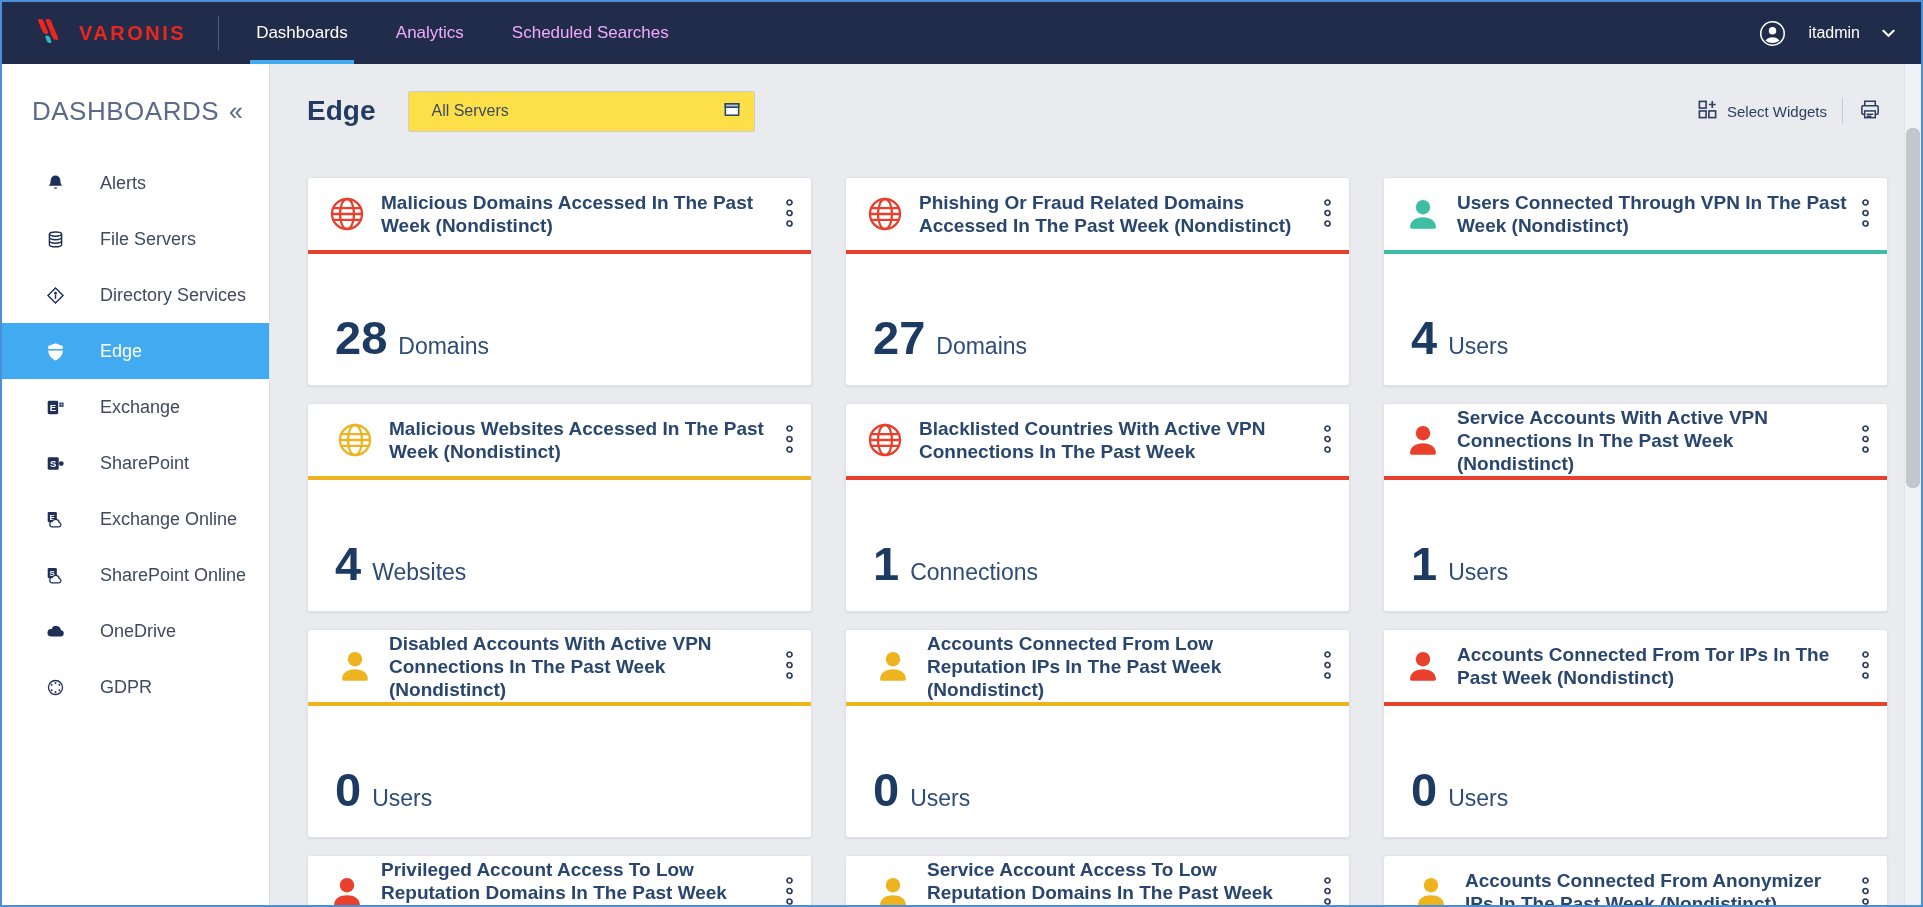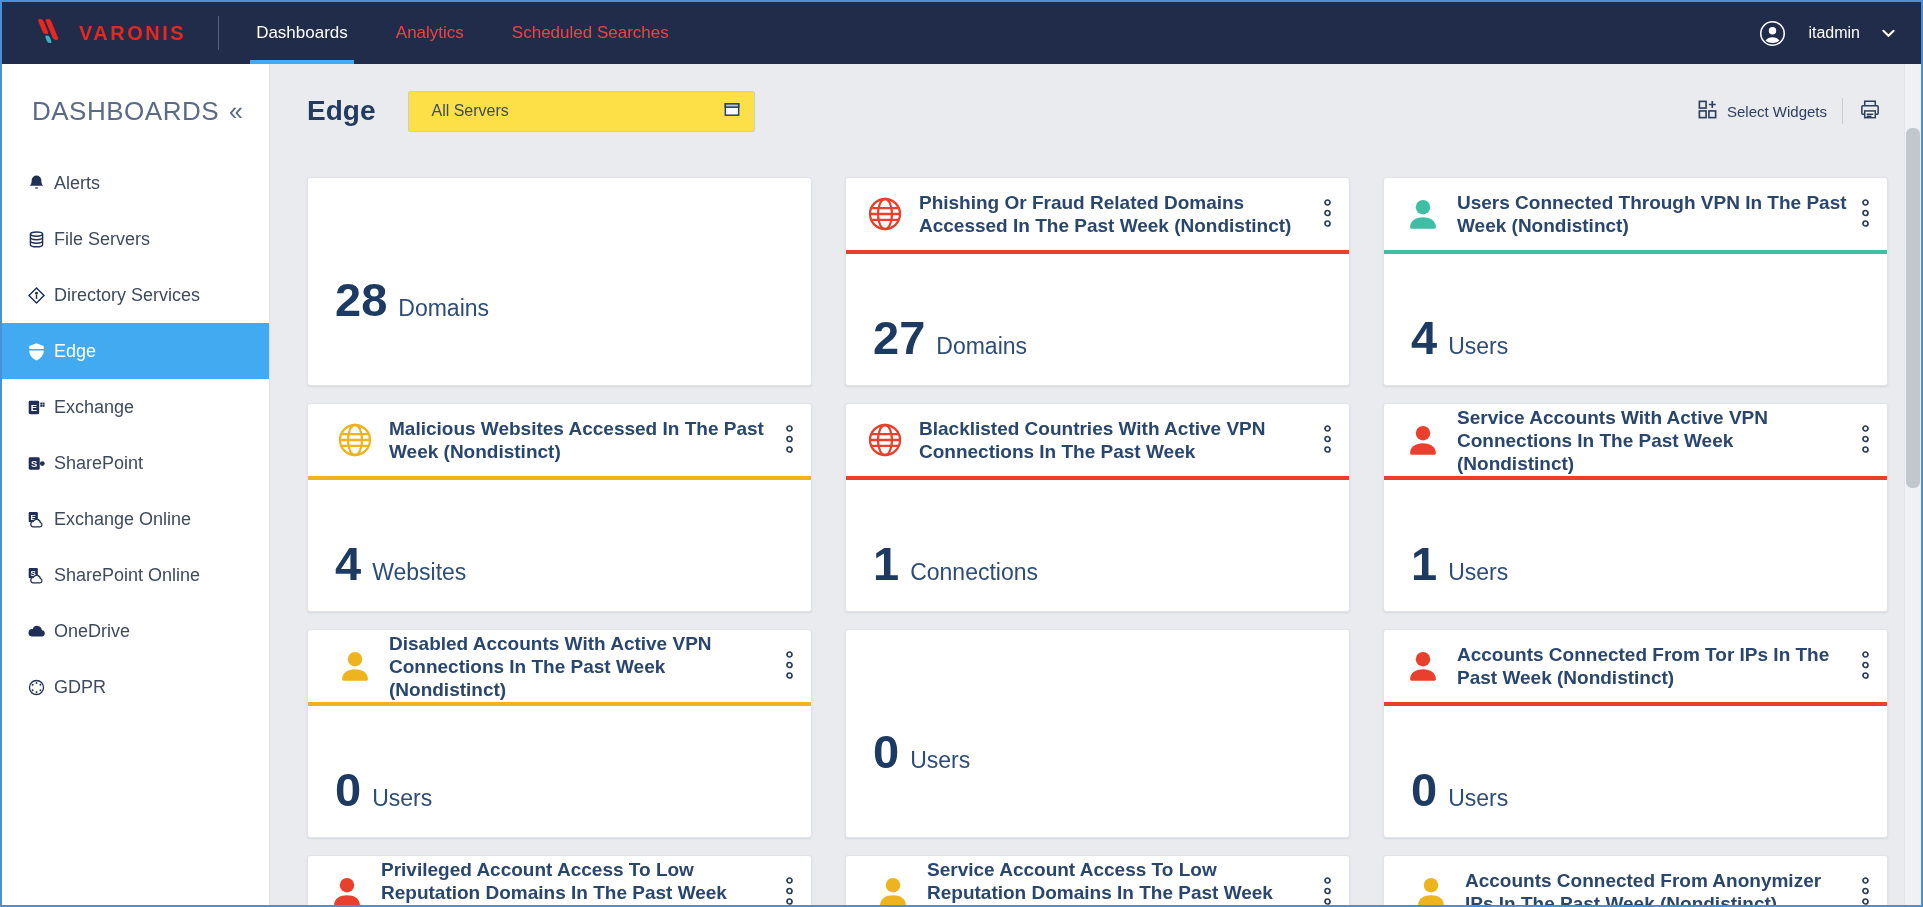--- a/index.html
+++ b/index.html
@@ -9,33 +9,33 @@
     font-family:"Liberation Sans","DejaVu Sans",sans-serif;
     background:#e9ebee;overflow:hidden;
     -webkit-font-smoothing:antialiased;
   }
   
   .topnav{height:62px;background:#212b4a;display:flex;align-items:stretch;}
   .brand{display:flex;align-items:center;gap:11px;padding:0 32px 0 36px;}
   .brand-text{color:#e8271f;font-weight:700;font-size:20px;letter-spacing:2.5px;}
   .nav-divider{width:1px;background:rgba(255,255,255,.25);height:34px;align-self:center;}
   .tabs{display:flex;align-items:stretch;margin-left:13px;}
-  .tab{display:flex;align-items:center;padding:0 24px;font-size:17px;color:#ef4444;position:relative;cursor:pointer;}
+  .tab{display:flex;align-items:center;padding:0 24px;font-size:17px;color:#f0abfc;position:relative;cursor:pointer;}
   .tab.active{color:#ffffff;}
   .tab.active::after{content:"";position:absolute;left:18px;right:18px;bottom:0;height:4px;background:#41aaf1;}
   .user-cluster{margin-left:auto;display:flex;align-items:center;gap:22px;padding-right:26px;color:#fff;font-size:16px;cursor:pointer;}
   .user-cluster .icn{display:flex;}
   
   .main{display:flex;height:841px;}
   .sidebar{width:268px;background:#ffffff;flex:none;border-right:1px solid #dcdfe3;box-sizing:border-box;}
   .sidebar-header{display:flex;align-items:center;justify-content:space-between;padding:32px 26px 0 30px;}
   .sidebar-title{font-size:26px;color:#5a6a88;letter-spacing:.5px;font-weight:400;}
   .collapse-btn{font-size:25px;color:#5a6a88;background:none;border:none;cursor:pointer;line-height:1;padding:0;}
   .side-list{list-style:none;margin:28px 0 0 0;padding:0;}
-  .side-item{height:56px;display:flex;align-items:center;padding-left:24px;gap:8px;font-size:18px;color:#3f4a5e;cursor:pointer;}
+  .side-item{height:56px;display:flex;align-items:center;padding-left:43px;gap:35px;font-size:18px;color:#3f4a5e;cursor:pointer;}
   .side-item .icon{width:20px;height:20px;display:flex;align-items:center;justify-content:center;color:#1f2f55;flex:none;}
   .side-item.selected{background:#41aaf1;color:#ffffff;}
   .side-item.selected .icon{color:#ffffff;}
   
   .content{flex:1;padding-top:26px;overflow:hidden;box-sizing:border-box;}
   .content-header{display:flex;align-items:center;margin:0 22px 0 37px;height:42px;}
   .page-title{font-size:28px;font-weight:700;color:#243b61;}
   .server-filter{margin-left:33px;width:347px;height:41px;background:#fde047;border:1px solid #c9ced6;border-radius:2px;display:flex;align-items:center;padding:0 12px 0 22px;font-size:16px;color:#3c4b63;box-sizing:border-box;cursor:pointer;}
   .server-filter .flabel{flex:1;}
   .header-actions{margin-left:auto;display:flex;align-items:center;gap:15px;color:#2d3e5f;}
@@ -243,36 +243,53 @@
                 <path d="M6.5 8V3.5h11V8"></path>
                 <rect x="3.5" y="8" width="17" height="9" rx="1"></rect>
                 <rect x="6.5" y="13.5" width="11" height="7" fill="#fff"></rect>
                 <path d="M8.5 17h7M8.5 19h5"></path>
               </svg></span>
         </button>
       </div>
     </div>
     <div class="grid" id="widget-grid">
         <article class="card c-red">
-          <div class="card-body">
-            <div class="stat">
-              <span class="stat-value">28</span>
-              <span class="stat-unit">Domains</span>
-            </div>
-          </div>
-        </article>
-        <article class="card c-red">
           <div class="card-header">
             <span class="card-icon ci-red">
               <svg width="38" height="38" viewBox="0 0 40 40" fill="none" stroke="currentColor" stroke-width="2.4">
                 <circle cx="20" cy="20" r="15.8"></circle>
                 <ellipse cx="20" cy="20" rx="7.4" ry="15.8"></ellipse>
                 <path d="M5 13.8h30M5 26.2h30M4.2 20h31.6"></path>
               </svg>
             </span>
+            <h3 class="card-title">Malicious Domains Accessed In The Past Week (Nondistinct)</h3>
+            <button class="kebab-button">
+              <span class="icn"><svg width="9" height="30" viewBox="0 0 9 30" fill="none" stroke="currentColor" stroke-width="1.7">
+                  <circle cx="4.5" cy="4.5" r="2.5"></circle>
+                  <circle cx="4.5" cy="15" r="2.5"></circle>
+                  <circle cx="4.5" cy="25.5" r="2.5"></circle>
+                </svg></span>
+            </button>
+          </div>
+          <div class="card-body">
+            <div class="stat">
+              <span class="stat-value">28</span>
+              <span class="stat-unit">Domains</span>
+            </div>
+          </div>
+        </article>
+        <article class="card c-red">
+          <div class="card-header">
+            <span class="card-icon ci-red">
+              <svg width="38" height="38" viewBox="0 0 40 40" fill="none" stroke="currentColor" stroke-width="2.4">
+                <circle cx="20" cy="20" r="15.8"></circle>
+                <ellipse cx="20" cy="20" rx="7.4" ry="15.8"></ellipse>
+                <path d="M5 13.8h30M5 26.2h30M4.2 20h31.6"></path>
+              </svg>
+            </span>
             <h3 class="card-title">Phishing Or Fraud Related Domains Accessed In The Past Week (Nondistinct)</h3>
             <button class="kebab-button">
               <span class="icn"><svg width="9" height="30" viewBox="0 0 9 30" fill="none" stroke="currentColor" stroke-width="1.7">
                   <circle cx="4.5" cy="4.5" r="2.5"></circle>
                   <circle cx="4.5" cy="15" r="2.5"></circle>
                   <circle cx="4.5" cy="25.5" r="2.5"></circle>
                 </svg></span>
             </button>
           </div>
           <div class="card-body">
@@ -398,20 +415,36 @@
             </button>
           </div>
           <div class="card-body">
             <div class="stat">
               <span class="stat-value">0</span>
               <span class="stat-unit">Users</span>
             </div>
           </div>
         </article>
         <article class="card c-yellow">
+          <div class="card-header">
+            <span class="card-icon ci-yellow">
+              <svg width="38" height="38" viewBox="0 0 40 40" fill="currentColor">
+                <circle cx="20" cy="12.8" r="7.6"></circle>
+                <path d="M6.4 34c0-7.2 6.1-10.7 13.6-10.7S33.6 26.8 33.6 34c0 .9-.7 1.5-1.7 1.5H8.1c-1 0-1.7-.6-1.7-1.5z"></path>
+              </svg>
+            </span>
+            <h3 class="card-title">Accounts Connected From Low Reputation IPs In The Past Week (Nondistinct)</h3>
+            <button class="kebab-button">
+              <span class="icn"><svg width="9" height="30" viewBox="0 0 9 30" fill="none" stroke="currentColor" stroke-width="1.7">
+                  <circle cx="4.5" cy="4.5" r="2.5"></circle>
+                  <circle cx="4.5" cy="15" r="2.5"></circle>
+                  <circle cx="4.5" cy="25.5" r="2.5"></circle>
+                </svg></span>
+            </button>
+          </div>
           <div class="card-body">
             <div class="stat">
               <span class="stat-value">0</span>
               <span class="stat-unit">Users</span>
             </div>
           </div>
         </article>
         <article class="card c-red">
           <div class="card-header">
             <span class="card-icon ci-red">

